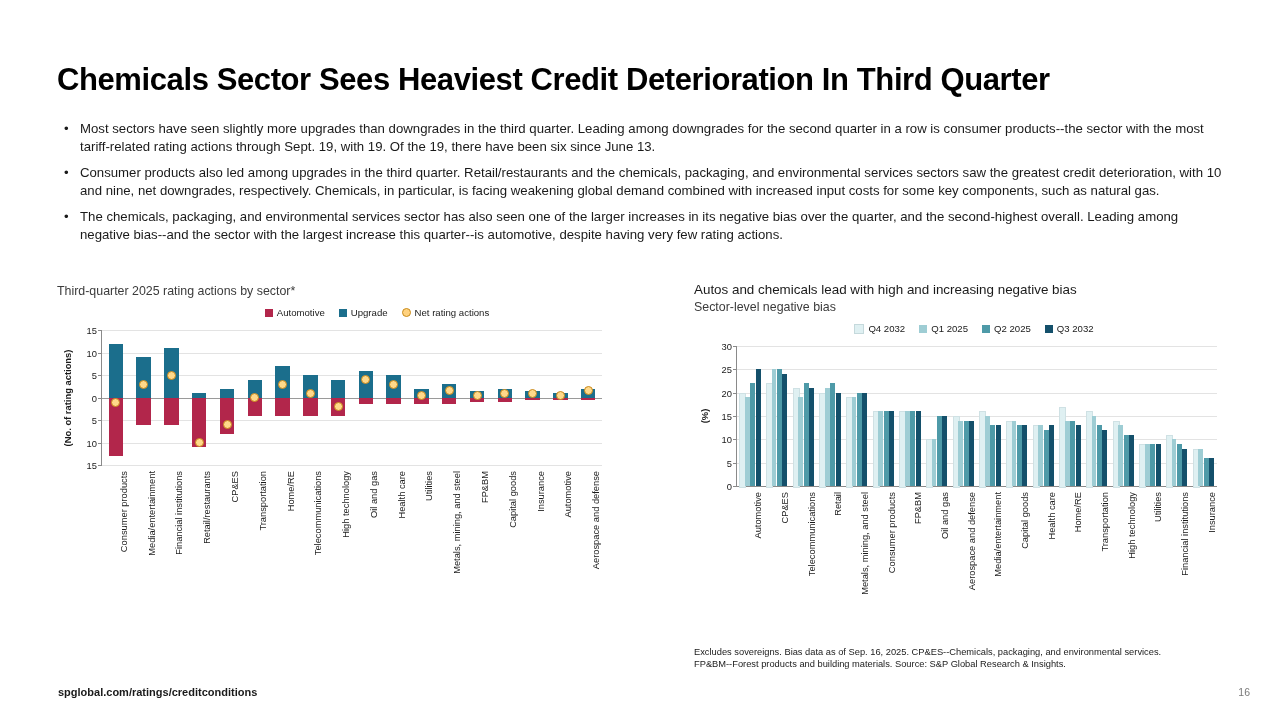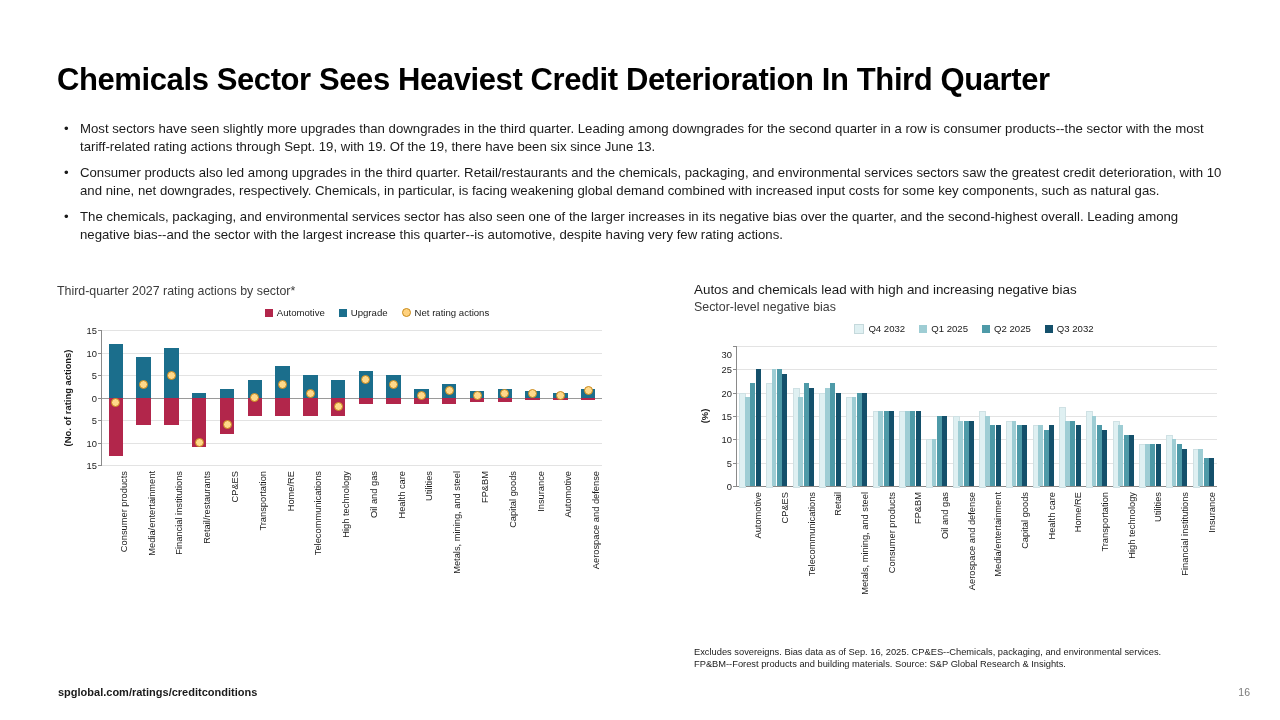--- a/index.html
+++ b/index.html
@@ -79,21 +79,21 @@
 
   <div class="title">Chemicals Sector Sees Heaviest Credit Deterioration In Third Quarter</div>
 
   <div class="bullets">
     <div class="bullet"><span class="dot">•</span><span>Most sectors have seen slightly more upgrades than downgrades in the third quarter. Leading among downgrades for the second quarter in a row is consumer products--the sector with the most tariff-related rating actions through Sept. 19, with 19. Of the 19, there have been six since June 13.</span></div>
     <div class="bullet"><span class="dot">•</span><span>Consumer products also led among upgrades in the third quarter. Retail/restaurants and the chemicals, packaging, and environmental services sectors saw the greatest credit deterioration, with 10 and nine, net downgrades, respectively.  Chemicals, in particular, is facing weakening global demand combined with increased input costs for some key components, such as natural gas.</span></div>
     <div class="bullet"><span class="dot">•</span><span>The chemicals, packaging, and environmental services sector has also seen one of the larger increases in its negative bias over the quarter, and the second-highest overall. Leading among negative bias--and the sector with the largest increase this quarter--is automotive, despite having very few rating actions.</span></div>
   </div>
 
   <div class="panel panel-left">
-    <div class="panel-h2">Third-quarter 2027 rating actions by sector*</div>
+    <div class="panel-h2">Third-quarter 2025 rating actions by sector*</div>
 
     <div class="legend center" style="margin-left:40px;">
       <div class="lg-item">
         <span class="sw" style="background:#b2264b"></span>
         <span>Automotive</span>
       </div>
       <div class="lg-item">
         <span class="sw" style="background:#1b6e8c"></span>
         <span>Upgrade</span>
       </div>
@@ -241,21 +241,21 @@
           <div class="tickmark" style="top: 70px;"></div>
           <div class="ytick" style="top: 70px;">15</div>
           <div class="gl" style="top: 46.6667px;"></div>
           <div class="tickmark" style="top: 46.6667px;"></div>
           <div class="ytick" style="top: 46.6667px;">20</div>
           <div class="gl" style="top: 23.3333px;"></div>
           <div class="tickmark" style="top: 23.3333px;"></div>
           <div class="ytick" style="top: 23.3333px;">25</div>
           <div class="gl" style="top: 0px;"></div>
           <div class="tickmark" style="top: 0px;"></div>
-          <div class="ytick" style="top: 8px;">30</div>
+          <div class="ytick" style="top: 0px;">30</div>
           <div class="bar" style="left: 2.4px; top: 46.6667px; width: 4.86667px; height: 93.3333px; background: rgb(223, 240, 242); border: 0.5px solid rgb(207, 225, 228);"></div>
           <div class="bar" style="left: 7.86667px; top: 51.3333px; width: 4.86667px; height: 88.6667px; background: rgb(158, 205, 212);"></div>
           <div class="bar" style="left: 13.3333px; top: 37.3333px; width: 4.86667px; height: 102.667px; background: rgb(78, 154, 168);"></div>
           <div class="bar" style="left: 18.8px; top: 23.3333px; width: 4.86667px; height: 116.667px; background: rgb(20, 80, 107);"></div>
           <div class="bar" style="left: 29.0667px; top: 37.3333px; width: 4.86667px; height: 102.667px; background: rgb(223, 240, 242); border: 0.5px solid rgb(207, 225, 228);"></div>
           <div class="bar" style="left: 34.5333px; top: 23.3333px; width: 4.86667px; height: 116.667px; background: rgb(158, 205, 212);"></div>
           <div class="bar" style="left: 40px; top: 23.3333px; width: 4.86667px; height: 116.667px; background: rgb(78, 154, 168);"></div>
           <div class="bar" style="left: 45.4667px; top: 28px; width: 4.86667px; height: 112px; background: rgb(20, 80, 107);"></div>
           <div class="bar" style="left: 55.7333px; top: 42px; width: 4.86667px; height: 98px; background: rgb(223, 240, 242); border: 0.5px solid rgb(207, 225, 228);"></div>
           <div class="bar" style="left: 61.2px; top: 51.3333px; width: 4.86667px; height: 88.6667px; background: rgb(158, 205, 212);"></div>

